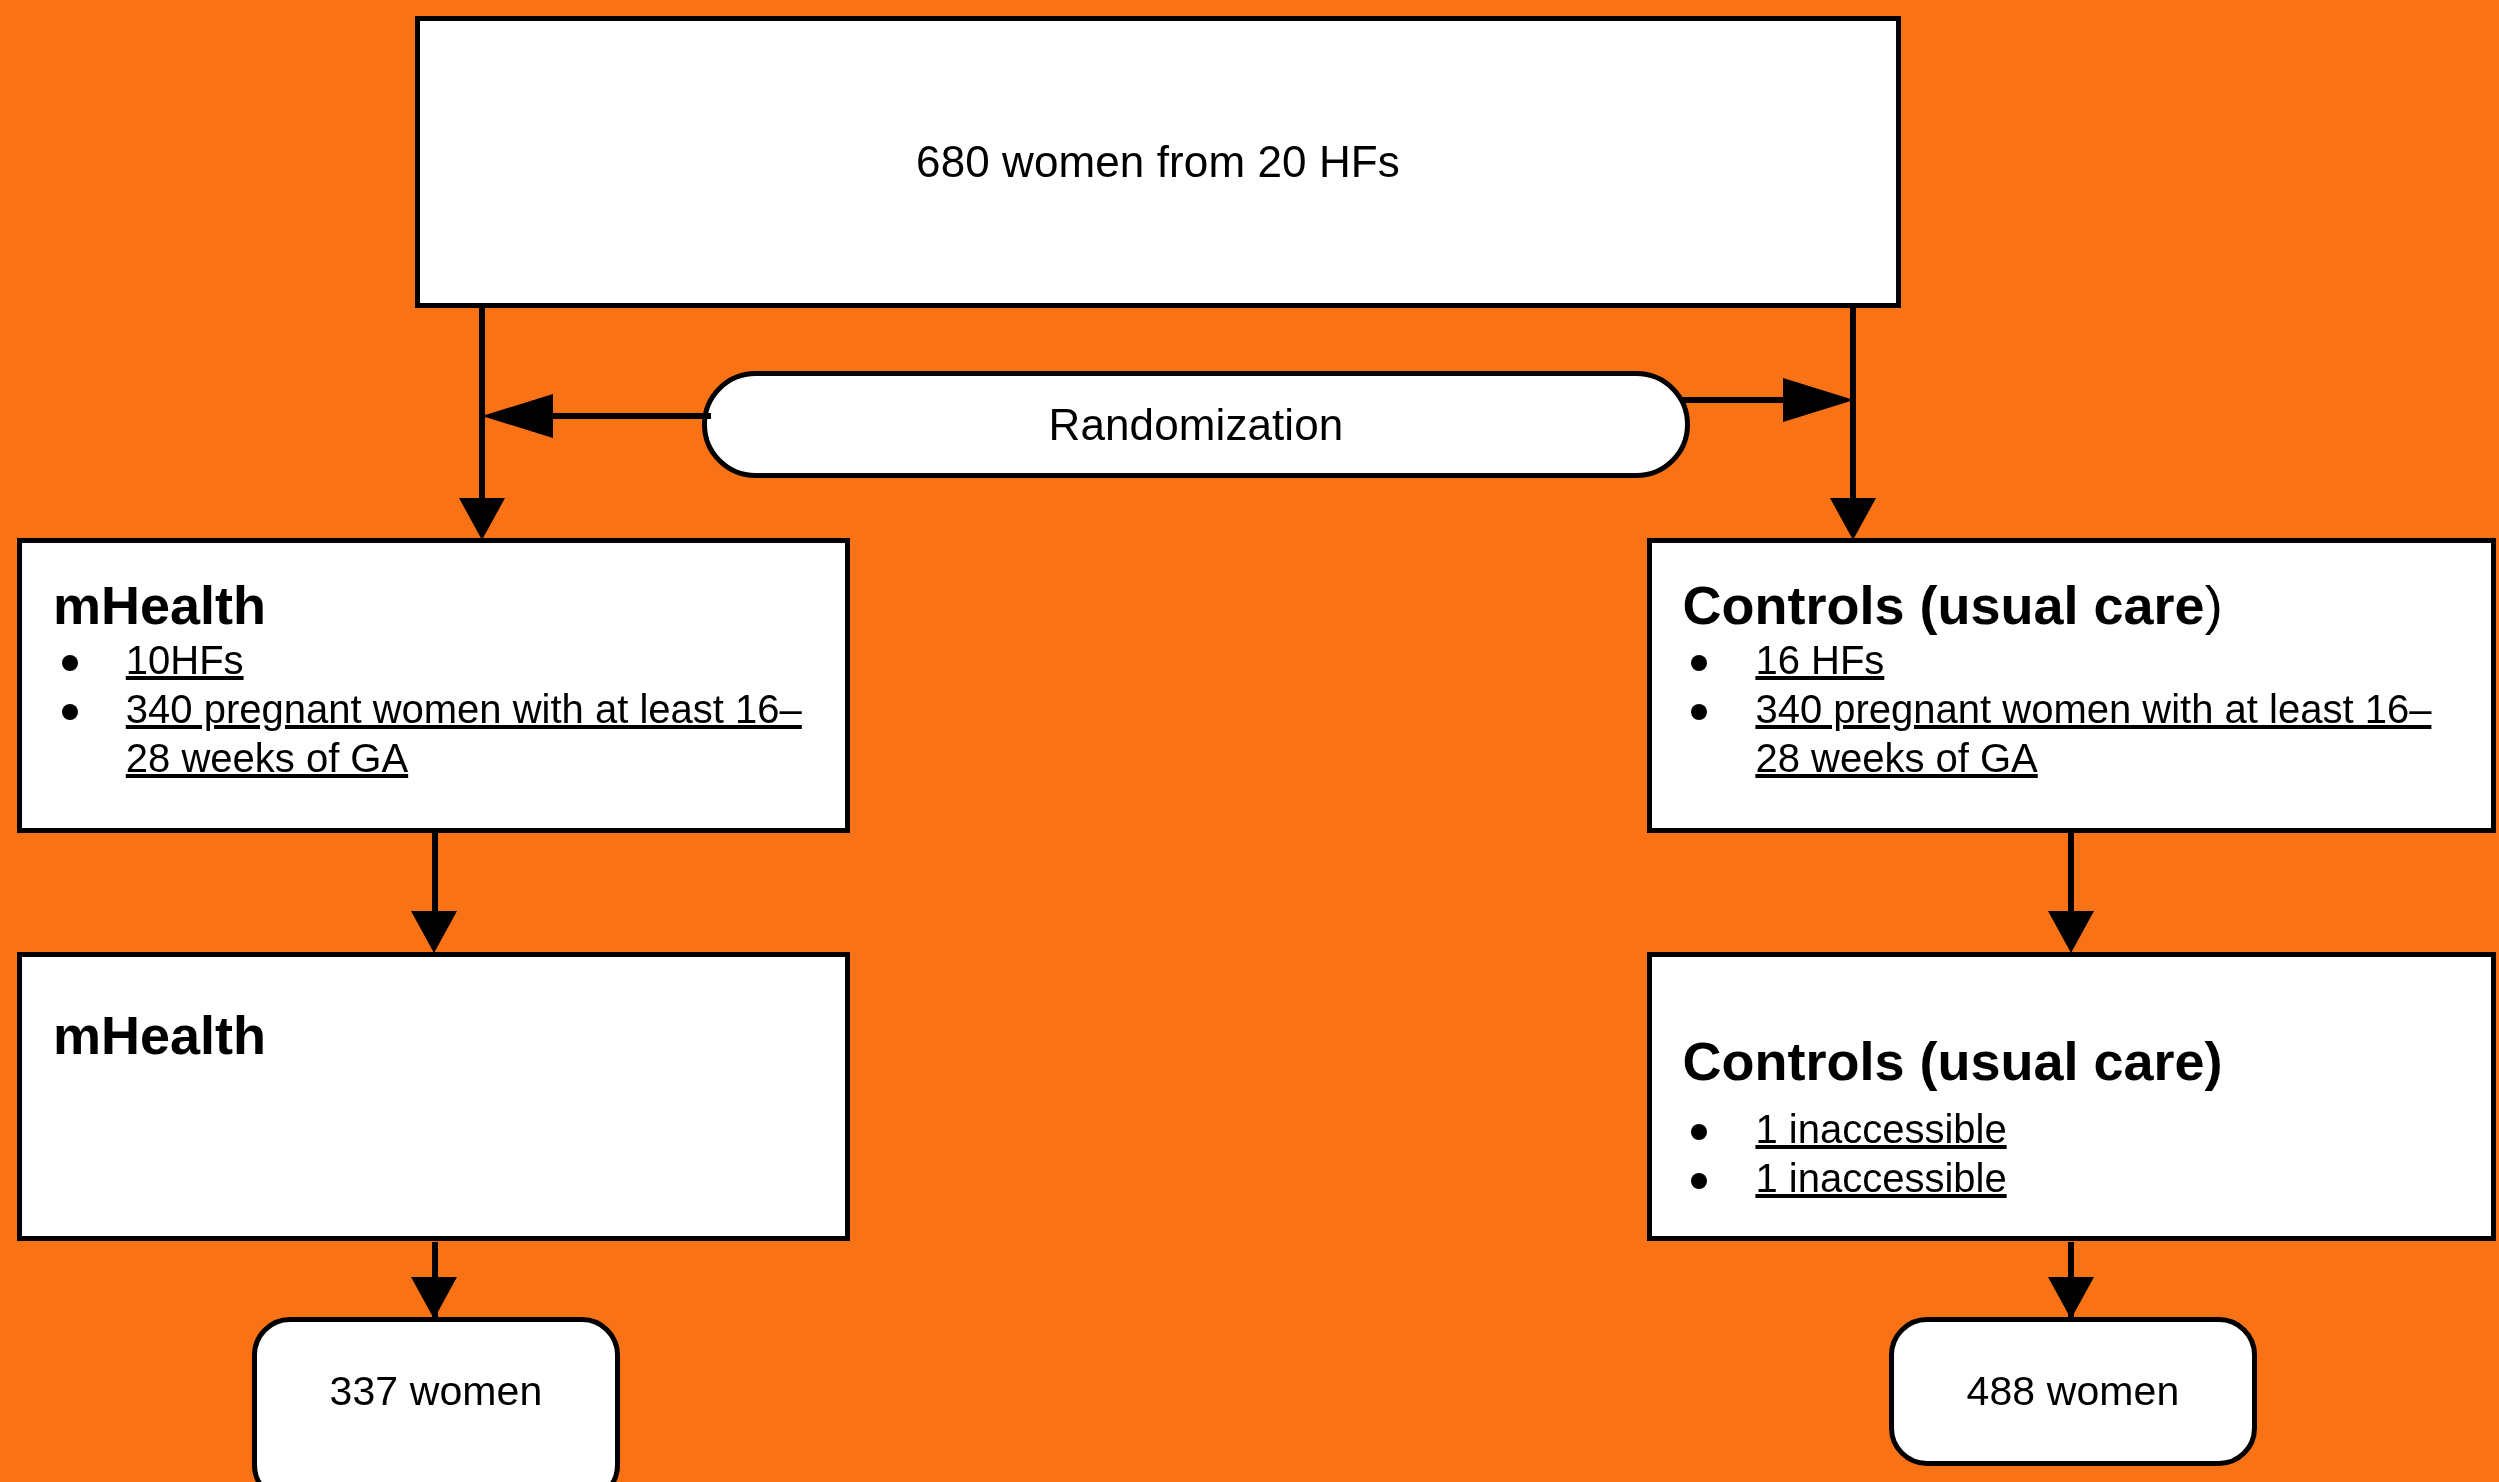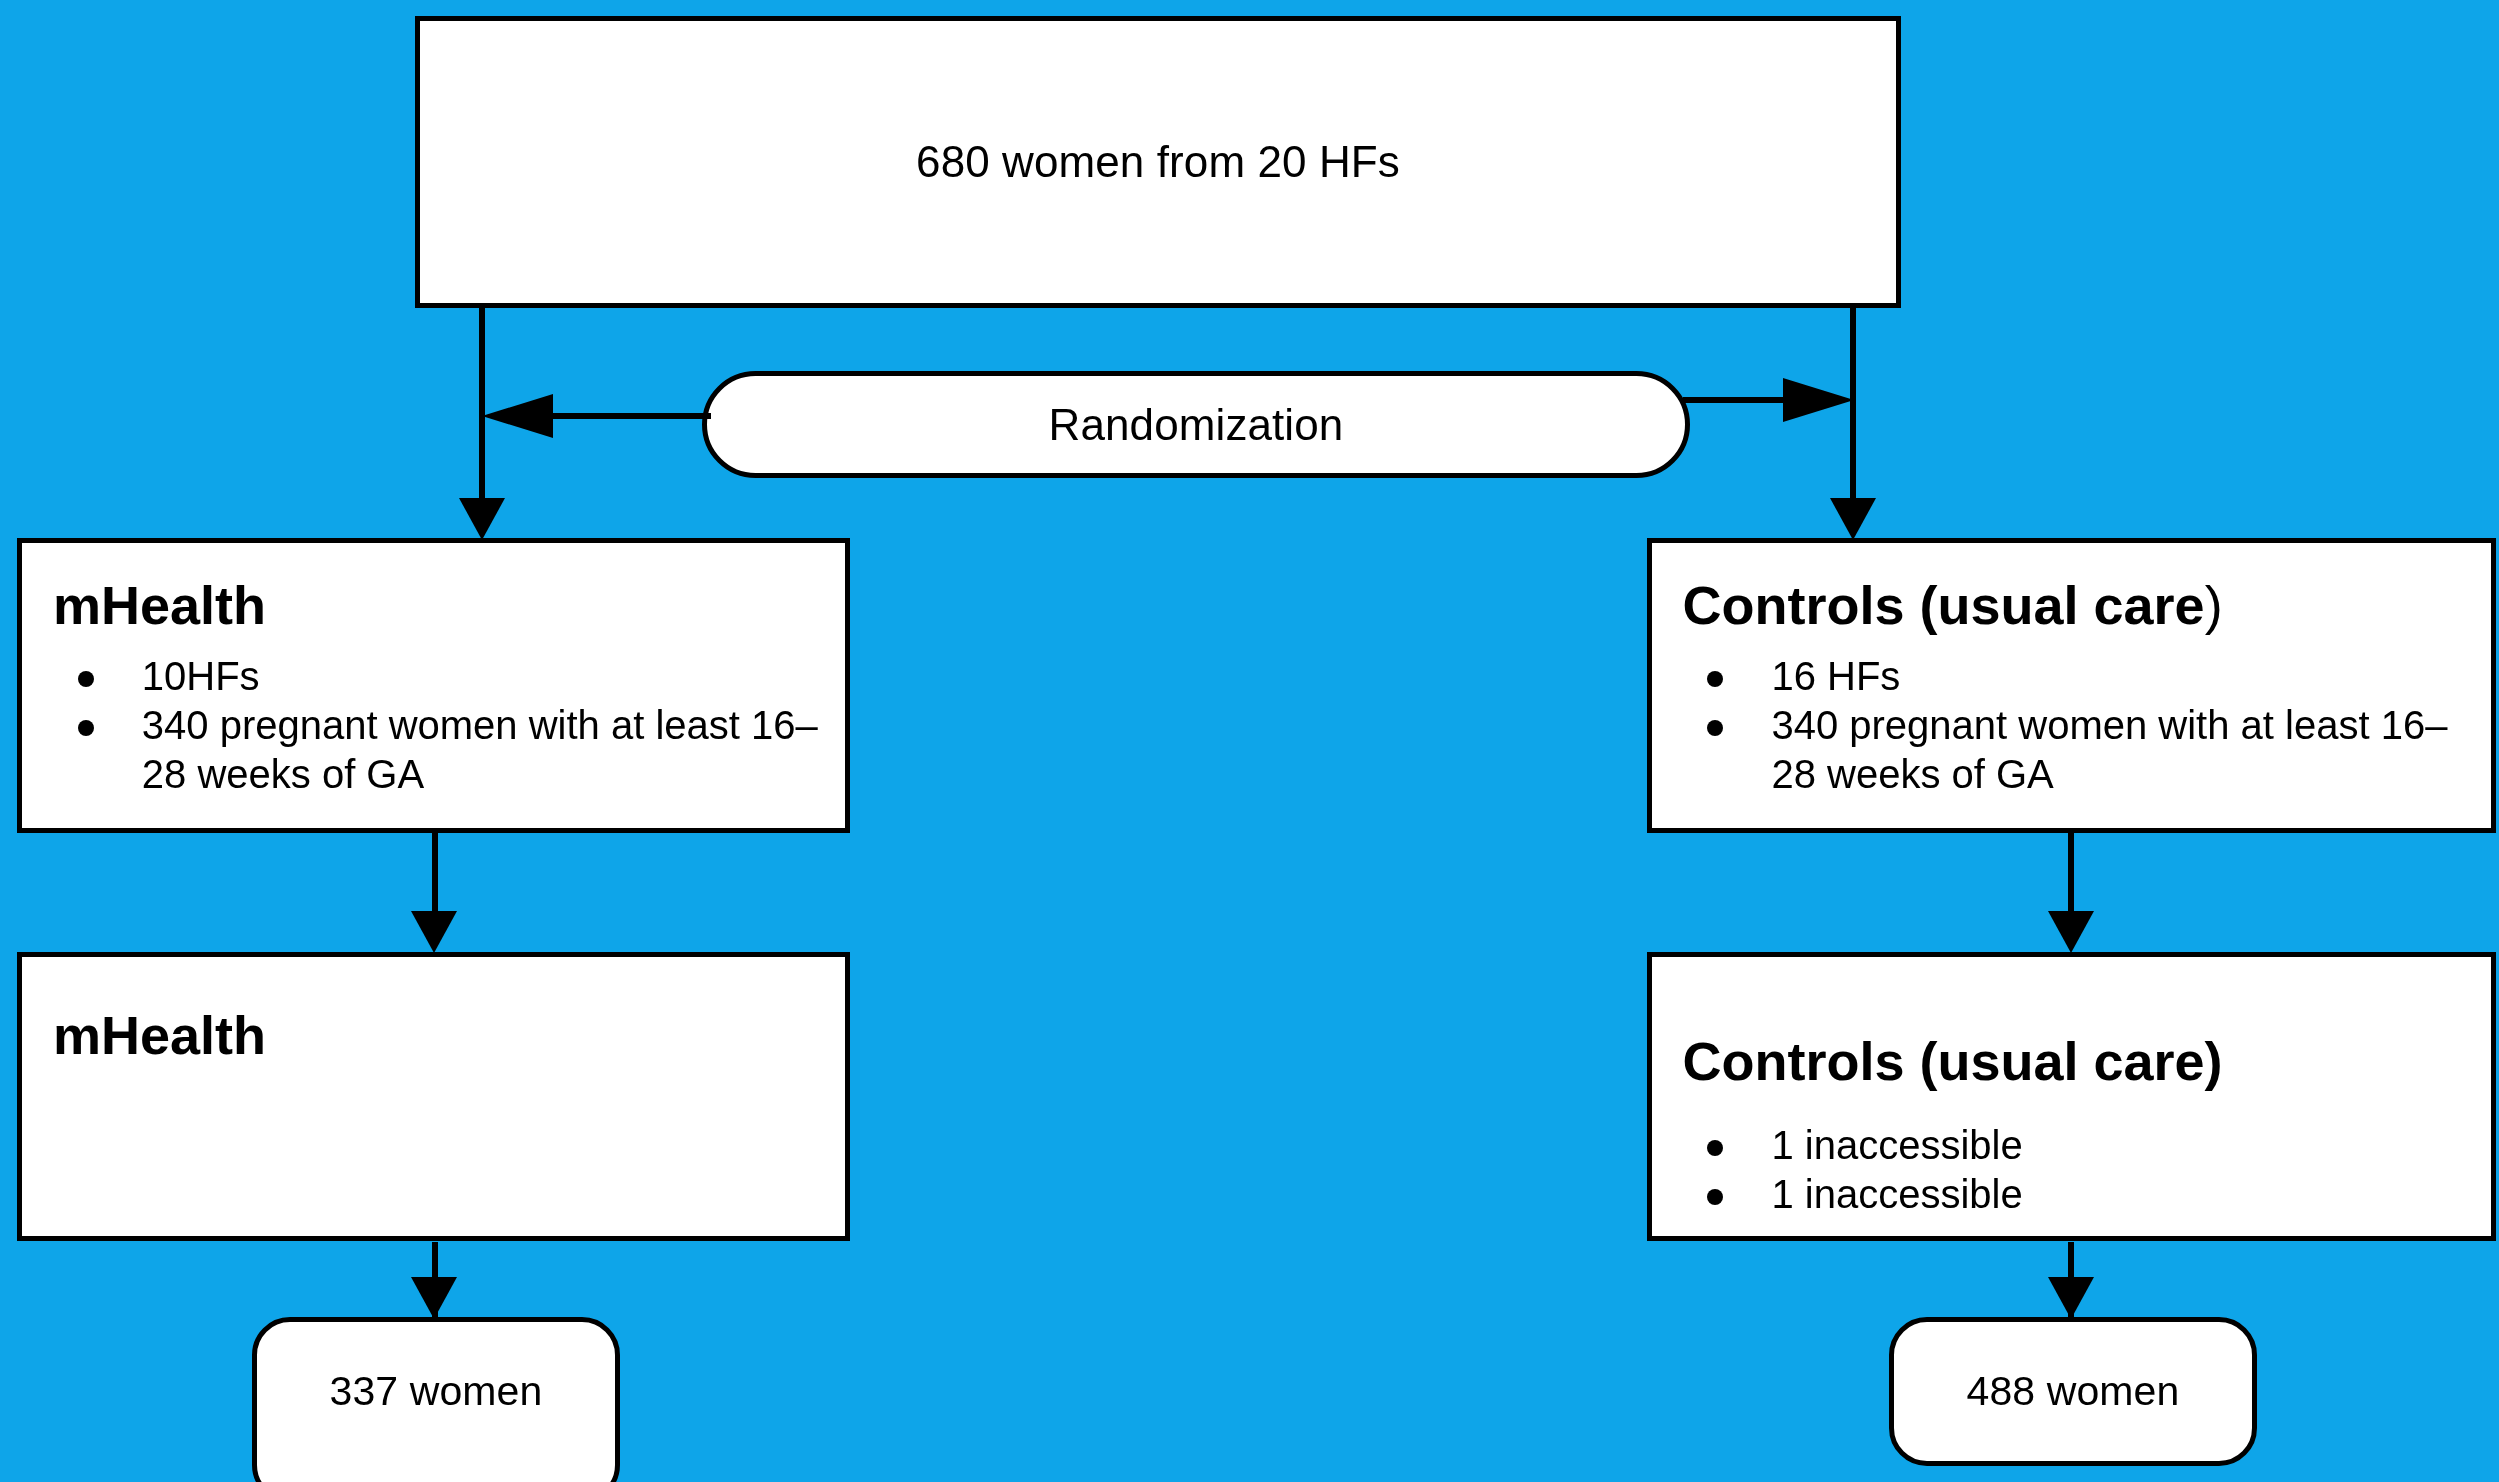--- a/index.html
+++ b/index.html
@@ -8,21 +8,21 @@
     background: #ffffff;
   }
   body {
     font-family: "Liberation Sans", sans-serif;
     color: #000000;
   }
   #canvas {
     position: relative;
     width: 2500px;
     height: 1483px;
-    background: #0ea5e9;
+    background: #f97316;
     overflow: hidden;
   }
 
   .box {
     position: absolute;
     box-sizing: border-box;
     border: 5.1px solid #000000;
     background: #ffffff;
   }
   .rounded {
@@ -48,23 +48,24 @@
     font-weight: bold;
     line-height: 1.1;
     white-space: nowrap;
   }
   .paren-light {
     font-weight: normal;
   }
 
   .bullets {
     position: absolute;
-    margin: 16px;
+    margin: 0;
     padding: 0;
     list-style: none;
+    text-decoration: underline;
   }
   .bullets li {
     position: relative;
     font-size: 40px;
     line-height: 1.22;
     padding-left: 86px;
   }
   .bullets li::before {
     content: "";
     position: absolute;

